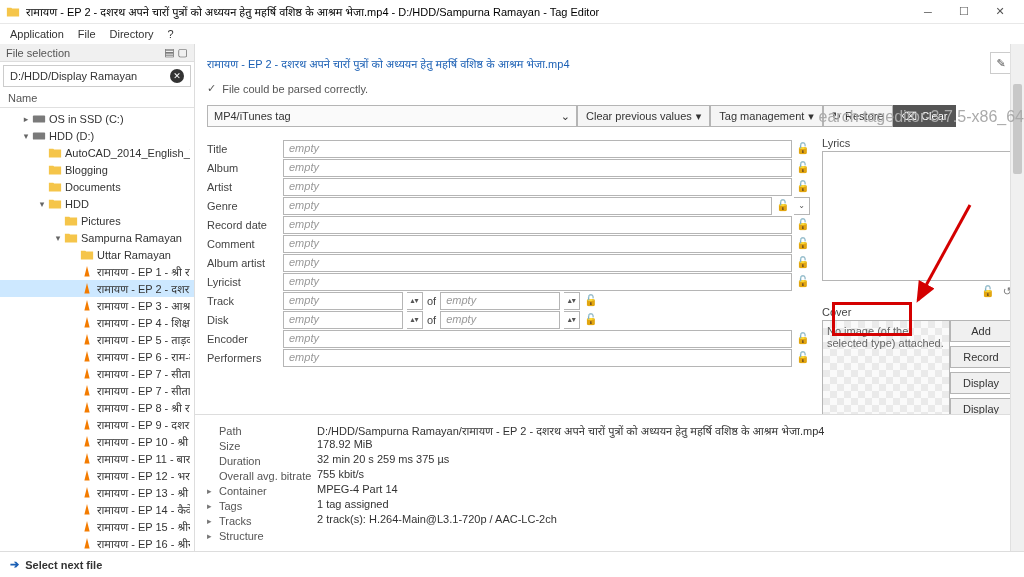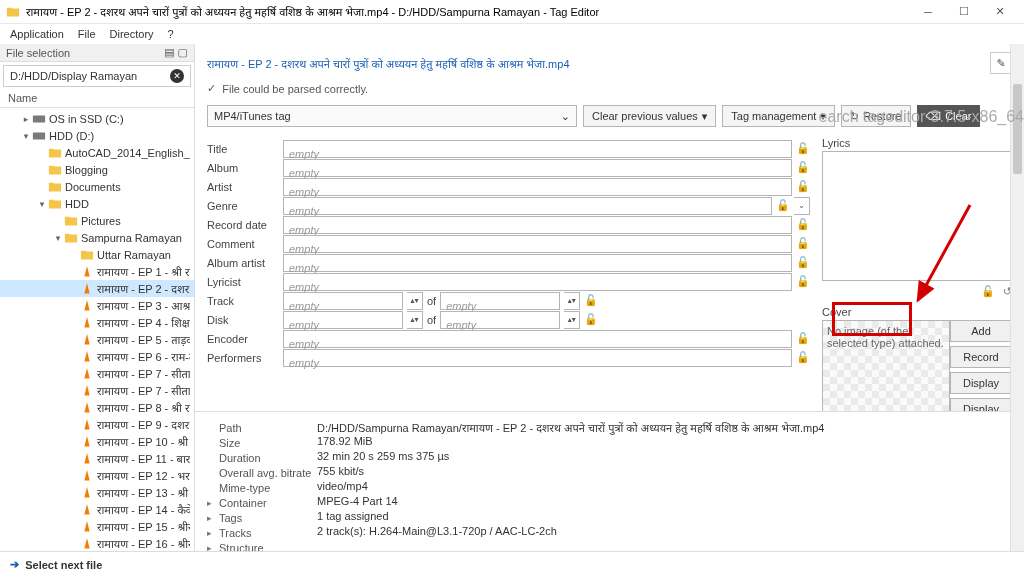--- a/index.html
+++ b/index.html
@@ -20,30 +20,30 @@
 .tree-item { display: flex; align-items: center; height: 17px; padding-right: 4px; white-space: nowrap; font-size: 11px; }
 .tree-item.sel { background: #cde8ff; }
 .tree-item .exp { width: 12px; text-align: center; color: #666; font-size: 9px; flex-shrink: 0; }
 .tree-item .icn { width: 14px; height: 14px; margin-right: 3px; flex-shrink: 0; }
 .tree-item .lbl { overflow: hidden; text-overflow: clip; }
 .content { flex: 1; display: flex; flex-direction: column; overflow: hidden; }
 .header-panel { padding: 8px 12px 6px; }
 .file-title { color: #1a5fb4; font-size: 14px; display: flex; align-items: center; justify-content: space-between; }
 .file-title .edit-btn { width: 22px; height: 22px; border: 1px solid #ccc; display: flex; align-items: center; justify-content: center; color: #555; }
 .parse-status { display: flex; align-items: center; gap: 6px; margin-top: 8px; color: #555; font-size: 11px; }
-.toolbar-row { display: flex; align-items: center; gap: 6px; margin-top: 10px; }
+.toolbar-row { display: flex; align-items: center; gap: 0; margin-top: 10px; }
 .tag-select { flex: 1; max-width: 370px; height: 22px; border: 1px solid #b5b5b5; padding: 2px 6px; display: flex; align-items: center; justify-content: space-between; color: #333; background: #fafafa; }
 .tbtn { height: 22px; border: 1px solid #b5b5b5; padding: 0 8px; display: flex; align-items: center; gap: 4px; background: #f5f5f5; color: #333; font-size: 11px; }
 .tbtn.dark { background: #555; color: #fff; border-color: #555; }
 .editor-body { flex: 1; display: flex; overflow: hidden; padding: 0 12px; }
 .fields { flex: 1; padding-top: 6px; }
 .field-row { display: flex; align-items: center; height: 19px; margin-bottom: 0px; }
 .field-row .fl { width: 76px; font-size: 11px; color: #444; }
 .field-row .fi-wrap { flex: 1; display: flex; align-items: center; gap: 4px; }
-.fi { flex: 1; height: 18px; border: 1px solid #b5b5b5; padding: 7px 5px; color: #999; font-style: italic; font-size: 11px; background: #fff; }
+.fi { flex: 1; height: 18px; border: 1px solid #b5b5b5; padding: 1px 5px; color: #999; font-style: italic; font-size: 11px; background: #fff; }
 .fi.num { flex: 0 0 120px; }
 .of { color: #444; font-size: 11px; }
 .lock { width: 14px; color: #999; text-align: center; flex-shrink: 0; }
 .drop { width: 16px; height: 18px; border: 1px solid #b5b5b5; border-left: none; display: flex; align-items: center; justify-content: center; color: #555; font-size: 8px; }
 .side-panel { width: 190px; margin-left: 12px; display: flex; flex-direction: column; }
 .sp-label { font-size: 11px; color: #444; margin: 4px 0 2px; }
 .lyrics-box { flex: 0 0 130px; border: 1px solid #b5b5b5; background: #fff; }
 .lyrics-controls { display: flex; justify-content: flex-end; gap: 8px; margin: 4px 0; color: #777; }
 .cover-area { flex: 1; display: flex; gap: 0; }
 .cover-box { flex: 1; border: 1px solid #b5b5b5; background: repeating-conic-gradient(#eaeaea 0% 25%, #fafafa 0% 50%) 50% / 14px 14px; padding: 4px; color: #666; font-size: 10px; }
@@ -450,24 +450,20 @@
         </div>
         <div class="detail-row">
           <div class="dk"><span class="exp"></span>Duration</div>
           <div class="dv">32 min 20 s 259 ms 375 µs</div>
         </div>
         <div class="detail-row">
           <div class="dk"><span class="exp"></span>Overall avg. bitrate</div>
           <div class="dv">755 kbit/s</div>
         </div>
         <div class="detail-row">
-          <div class="dk"><span class="exp"></span>Mime-type</div>
-          <div class="dv">video/mp4</div>
-        </div>
-        <div class="detail-row">
           <div class="dk"><span class="exp">▸</span>Container</div>
           <div class="dv">MPEG-4 Part 14</div>
         </div>
         <div class="detail-row">
           <div class="dk"><span class="exp">▸</span>Tags</div>
           <div class="dv">1 tag assigned</div>
         </div>
         <div class="detail-row">
           <div class="dk"><span class="exp">▸</span>Tracks</div>
           <div class="dv">2 track(s): H.264-Main@L3.1-720p / AAC-LC-2ch</div>

